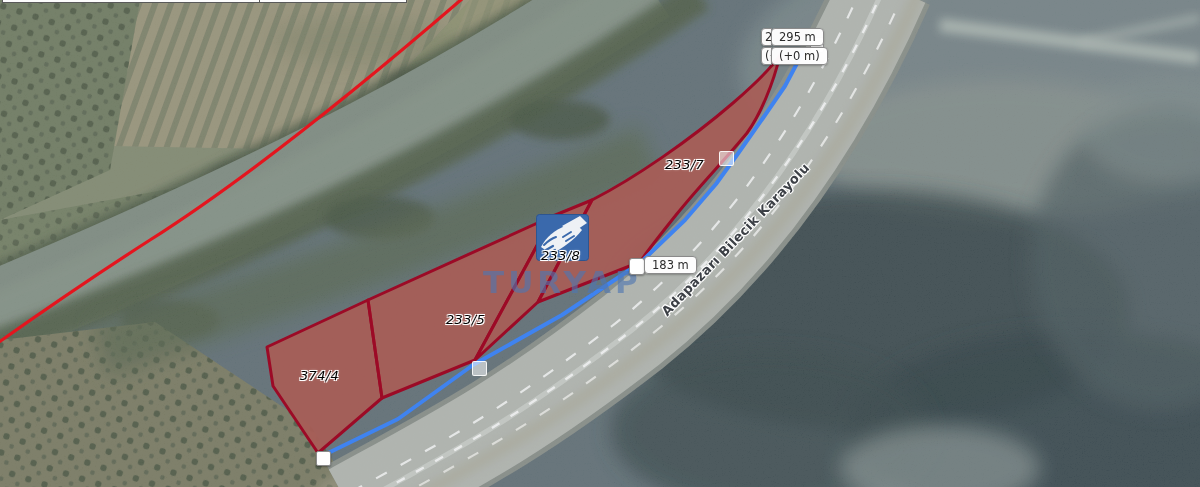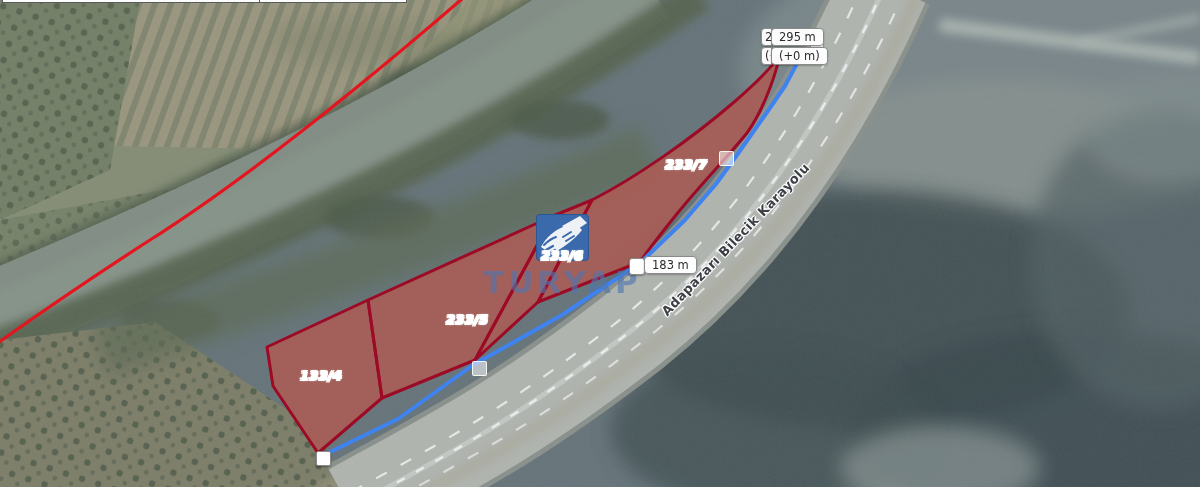--- a/index.html
+++ b/index.html
@@ -6,21 +6,21 @@
   .stage{position:relative;width:1200px;height:487px;overflow:hidden;
          font-family:"DejaVu Sans","Liberation Sans",sans-serif;background:#5e6d74;}
   .stage svg.terrain{position:absolute;left:0;top:0;}
 
   
   .top-strip{position:absolute;left:2px;top:0;width:405px;height:3px;background:#fcfcfc;
              border:1px solid #595959;border-top:none;box-sizing:border-box;}
   .top-strip .div{position:absolute;left:256px;top:0;width:1px;height:3px;background:#595959;}
 
   
-  .plabel{position:absolute;font-size:13px;font-weight:bold;font-style:italic;color:#ffffff;
+  .plabel{position:absolute;font-size:13px;font-weight:normal;font-style:italic;color:#000000;
           letter-spacing:.3px;white-space:nowrap;
           text-shadow:-1px -1px 0 #fff,1px -1px 0 #fff,-1px 1px 0 #fff,1px 1px 0 #fff,0 0 3px #fff;}
 
   
   .road-label{position:absolute;left:664px;top:306px;transform:rotate(-46deg);transform-origin:0 50%;
           font-size:13px;font-weight:bold;color:#3c4046;letter-spacing:.4px;white-space:nowrap;
           text-shadow:-1px -1px 0 #fff,1px -1px 0 #fff,-1px 1px 0 #fff,1px 1px 0 #fff,0 0 3px #fff;}
 
   
   .watermark{position:absolute;left:483px;top:214px;display:flex;align-items:center;gap:7px;flex-direction:column;}
@@ -160,23 +160,23 @@
       <rect x="0.5" y="0.5" width="52" height="46" rx="3" fill="#3a69ac" stroke="#2d5590"></rect>
       <polygon points="26,12 44,2 51,9 36,19" fill="#eef1f5"></polygon>
       <path d="M 5,33 C 10,23 19,16 29,12 L 39,9 L 46,16 C 38,26 27,34 15,40 Z" fill="#eef1f5"></path>
       <path d="M 8,31 q 6,-6 12,-8" stroke="#3a69ac" stroke-width="2" fill="none" stroke-linecap="round"></path>
       <path d="M 10,36 l 7,-4 M 12,40 l 7,-4 M 15,43 l 6,-3" stroke="#3a69ac" stroke-width="2.2" fill="none" stroke-linecap="round"></path>
       <path d="M 27,23 l 8,-5 M 30,27 l 8,-5" stroke="#3a69ac" stroke-width="2" fill="none" stroke-linecap="round"></path>
     </svg>
     <div class="wm-text">TURYAP</div>
   </div>
 
-  <div class="plabel" style="left:300px;top:368px;">133/4</div>
+  <div class="plabel" style="left:300px;top:368px;">374/4</div>
   <div class="plabel" style="left:424px;top:312px;padding-left:22px;">233/5</div>
-  <div class="plabel" style="left:541px;top:248px;">233/6</div>
+  <div class="plabel" style="left:541px;top:248px;">233/8</div>
   <div class="plabel" style="left:665px;top:157px;">233/7</div>
 
   <div class="road-label">Adapazarı Bilecik Karayolu</div>
 
   <div class="handle h-opaque" style="left:316px;top:451px;width:15px;height:15px;"></div>
   <div class="handle h-trans" style="left:472px;top:361px;width:15px;height:15px;"></div>
   <div class="handle h-opaque" style="left:629px;top:258px;width:16px;height:17px;border-radius:3px;"></div>
   <div class="handle h-trans" style="left:719px;top:151px;width:15px;height:15px;"></div>
 
   <div class="tipbox seg-label">183 m</div>

